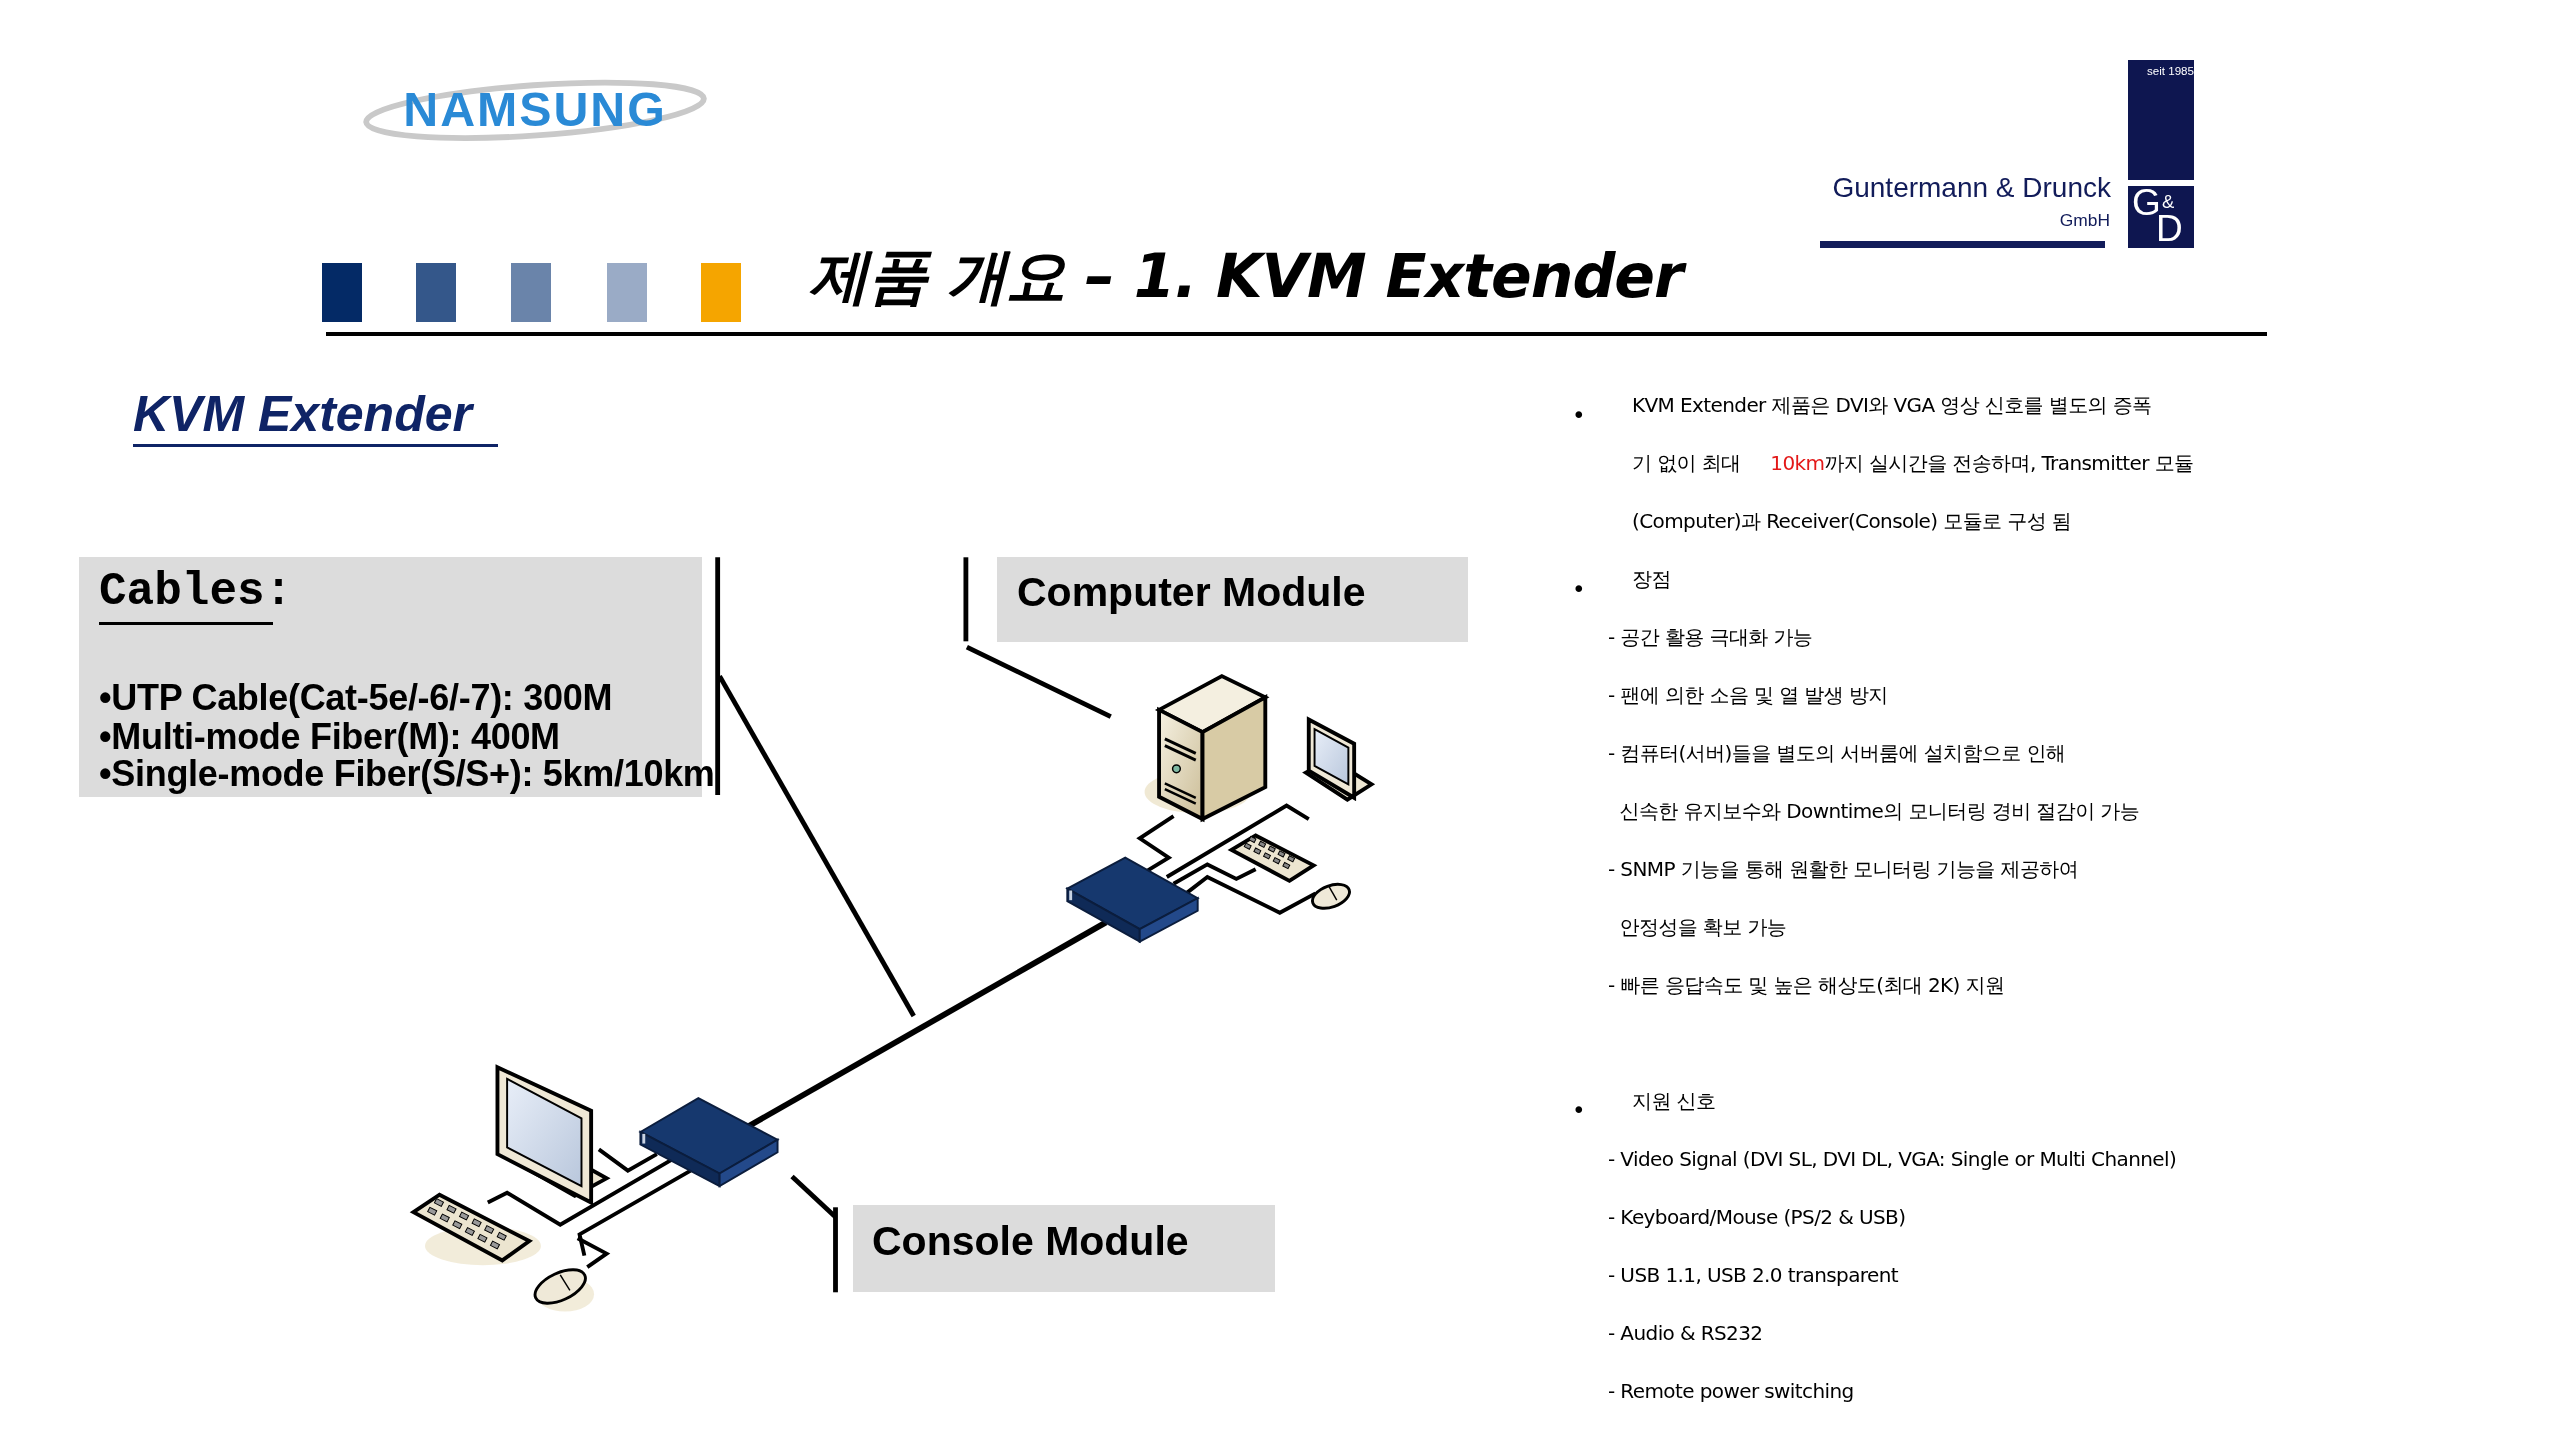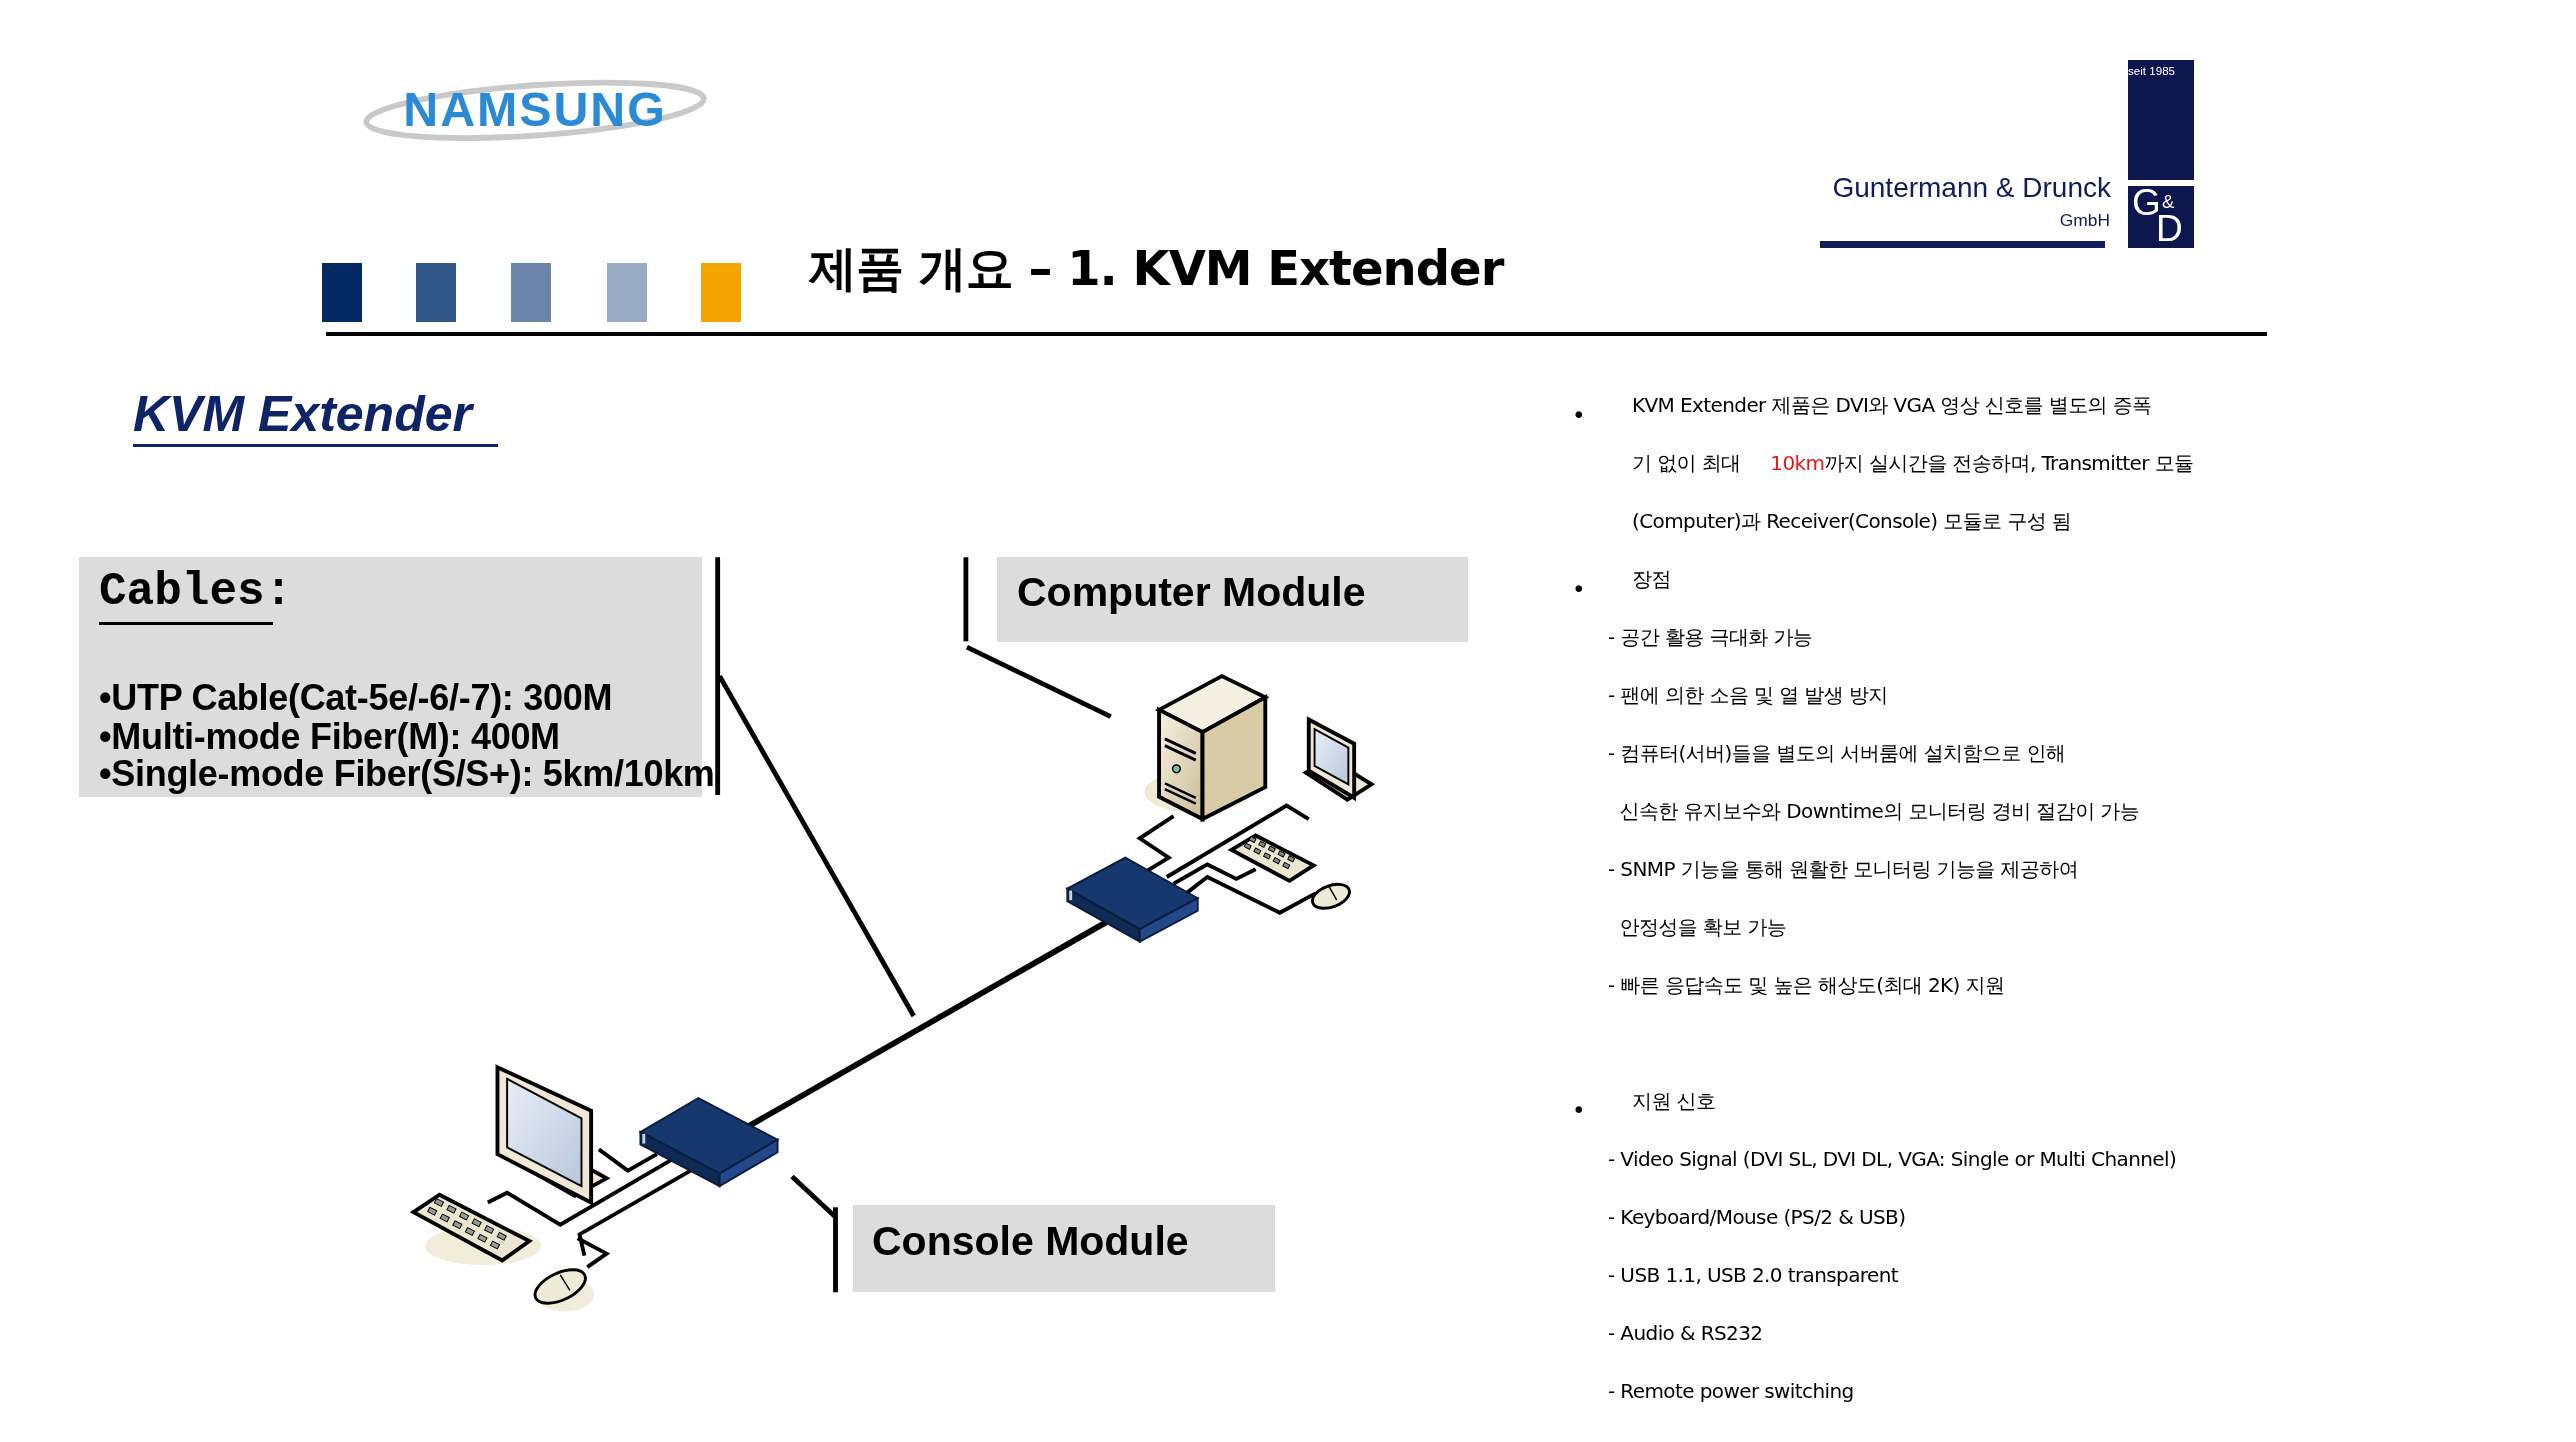--- a/index.html
+++ b/index.html
@@ -8,29 +8,29 @@
 
   
   #namsung { left:359px; top:60px; width:353px; height:92px; }
   #namsung svg { width:100%; height:100%; }
 
   
   #gd-name { left:1816px; top:172px; width:295px; text-align:right; font-family:"Liberation Sans", sans-serif; font-size:28px; color:#121c5a; white-space:nowrap; }
   #gd-gmbh { left:2009px; top:210px; width:101px; text-align:right; font-family:"Liberation Sans", sans-serif; font-size:17.4px; color:#121c5a; }
   #gd-rule { left:1820px; top:241px; width:285px; height:6.8px; background:#121c5a; }
   #gd-col { left:2128px; top:60px; width:66px; height:120px; background:#0e1650; }
-  #gd-since { left:2128px; top:64px; width:66px; text-align:left; font-family:"Liberation Sans", sans-serif; font-size:11.6px; color:#ffffff; }
+  #gd-since { left:2128px; top:64px; width:66px; text-align:right; font-family:"Liberation Sans", sans-serif; font-size:11.6px; color:#ffffff; }
   #gd-box { left:2128px; top:186px; width:66px; height:62px; background:#0e1650; }
   #gd-g { left:2132px; top:184px; font-family:"Liberation Sans", sans-serif; font-size:37px; color:#fff; line-height:1; }
   #gd-amp { left:2162px; top:193px; font-family:"Liberation Sans", sans-serif; font-size:18.4px; color:#fff; line-height:1; }
   #gd-d { left:2156px; top:210px; font-family:"Liberation Sans", sans-serif; font-size:37px; color:#fff; line-height:1; }
 
   
   .sq { top:263px; width:40px; height:59px; }
-  #title { left:809px; top:240px; font-family:"DejaVu Sans", sans-serif; font-weight:bold; font-size:48px; letter-spacing:-1px; white-space:nowrap; line-height:1.2; }
+  #title { left:809px; top:240px; font-family:"DejaVu Sans", sans-serif; font-weight:bold; font-size:60px; letter-spacing:-1px; white-space:nowrap; line-height:1.2;font-style:italic; }
   #title-rule { left:326px; top:332px; width:1941px; height:3.9px; background:#000; }
 
   
   #sub { left:133px; top:384px; font-family:"Liberation Sans", sans-serif; font-weight:bold; font-style:italic; font-size:50px; color:#0f2466; line-height:1.2; white-space:nowrap; }
   #sub-rule { left:133px; top:444px; width:365px; height:2.9px; background:#0f2466; }
 
   
   #cables { left:79px; top:557px; width:623px; height:240px; background:#dcdcdc; }
   #cables-title { left:99px; top:565px; font-family:Liberation Mono, monospace; font-weight:bold; font-size:46px; line-height:1.2; }
   #cables-title-rule { left:99px; top:622px; width:174px; height:2.9px; background:#000; }

